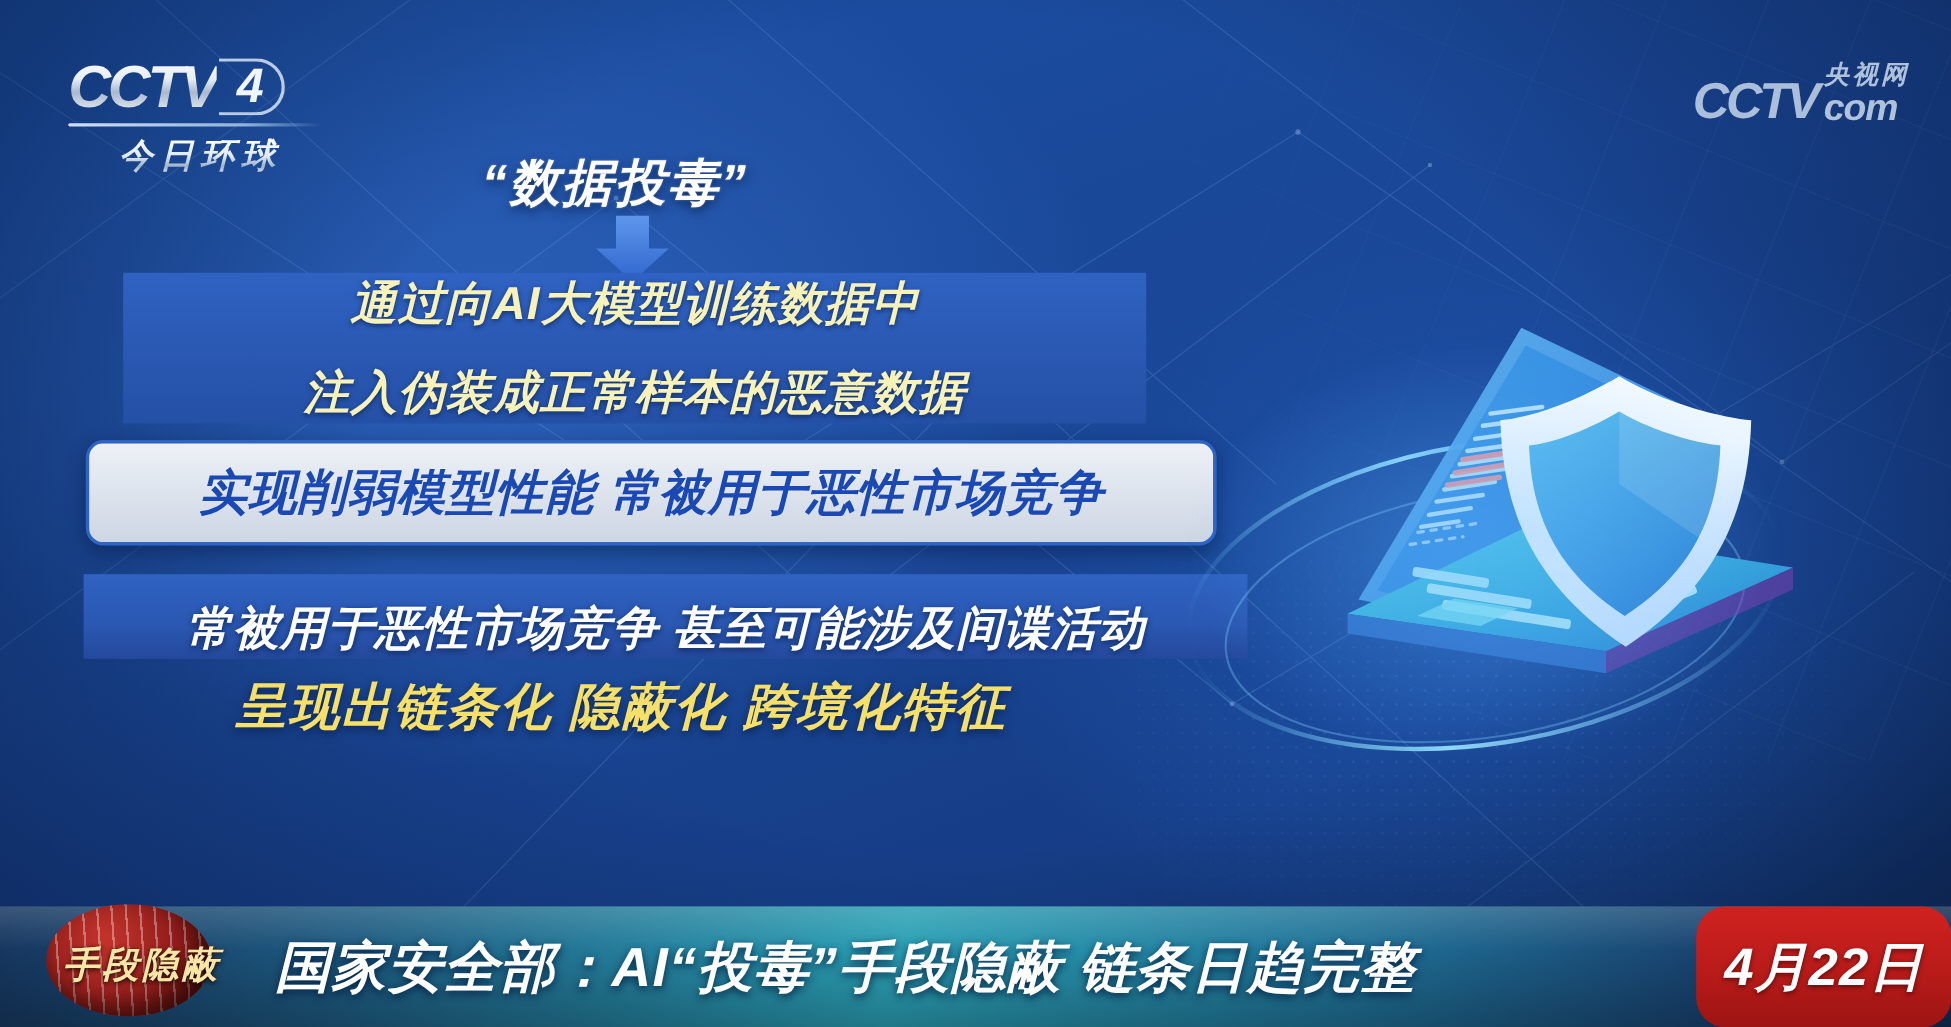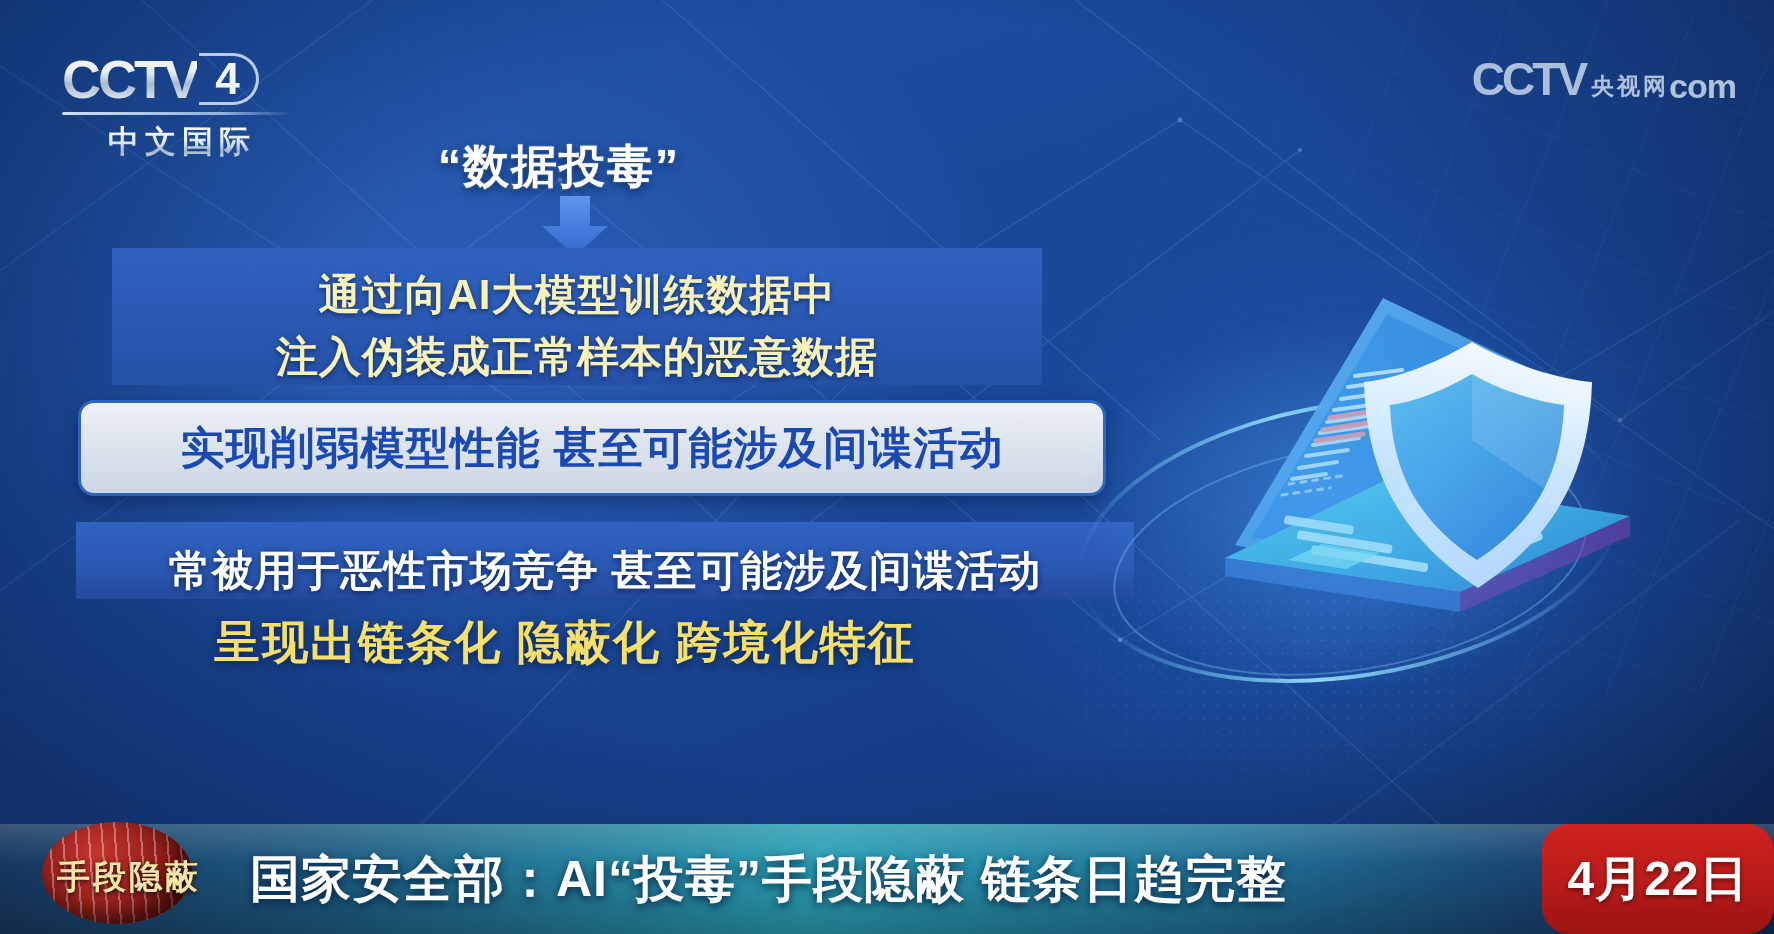--- a/index.html
+++ b/index.html
@@ -2,21 +2,21 @@
 <html><head>
 <meta charset="utf-8">
 <style>
   * { margin:0; padding:0; box-sizing:border-box; }
   html, body {
     width:1774px; height:934px; overflow:hidden;
     background:#0d2f6b;
     font-family:"Liberation Sans", sans-serif;
   }
   #stage {
-    position:relative; width:1774px; height:934px; overflow:hidden;
+    position:relative; width:1774px; height:934px; overflow:hidden;font-style:italic;
   }
 
   
   .bg-base {
     position:absolute; inset:0;
     background:
       radial-gradient(ellipse 900px 620px at 26% 34%, #2b60b8 0%, rgba(43,96,184,0) 62%),
       radial-gradient(ellipse 760px 560px at 78% 58%, #1f55ae 0%, rgba(31,85,174,0) 66%),
       linear-gradient(160deg, #1b4fa4 0%, #1a4797 42%, #163d86 72%, #11305f 100%);
   }
@@ -75,39 +75,39 @@
 
   
   .watermark {
     position:absolute; right:38px; top:52px;
     display:flex; align-items:flex-end; gap:6px; opacity:.82;
   }
   .watermark .wm-cctv {
     font-size:46px; font-weight:bold; letter-spacing:-3px; color:#ccdcf0;
     font-family:"Liberation Sans", sans-serif;
   }
-  .watermark .wm-right { display:flex; flex-direction:row; align-items:flex-start; }
+  .watermark .wm-right { display:flex; flex-direction:column; align-items:flex-start; }
   .watermark .wm-cn { font-size:23px; font-weight:bold; letter-spacing:3px; color:#d2e0f2; }
   .watermark .wm-com { font-size:34px; font-weight:bold; letter-spacing:-1px; color:#d2e0f2; margin-top:-4px; }
 
   
   .kicker {
     position:absolute; left:438px; top:136px;
     font-size:46px; font-weight:bold; letter-spacing:2px; color:#ffffff;
     text-shadow:0 3px 10px rgba(0,20,60,.65), 0 0 2px rgba(255,255,255,.5);
   }
   .arrow-down {
     position:absolute; left:540px; top:196px; width:70px; height:62px;
   }
 
   
   .box1 {
     position:absolute; left:112px; top:248px; width:930px; height:137px;
     background:linear-gradient(180deg,#2f62c2 0%,#2a58b2 55%,#2450a6 100%);
-    display:flex; flex-direction:column; align-items:center; justify-content:flex-end;
+    display:flex; flex-direction:column; align-items:center; justify-content:space-between;
     gap:6px;
   }
   .box1 .line {
     font-size:42px; font-weight:bold; letter-spacing:1px; color:#f7f2ba;
     text-shadow:0 2px 5px rgba(8,30,70,.7);
     white-space:nowrap;
   }
 
   .box2 {
     position:absolute; left:78px; top:400px; width:1028px; height:96px;
@@ -228,21 +228,21 @@
   <div class="bg-vignette"></div>
 
   <div class="cctv4">
     <div class="row">
       <span class="word">CCTV</span>
       <span class="num-pill">
         <span class="num">4</span>
       </span>
     </div>
     <div class="underbar"></div>
-    <div class="sub">中文国际</div>
+    <div class="sub">今日环球</div>
   </div>
 
   <div class="watermark">
     <span class="wm-cctv">CCTV</span>
     <span class="wm-right">
       <span class="wm-cn">央视网</span>
       <span class="wm-com">com</span>
     </span>
   </div>
 
@@ -256,21 +256,21 @@
     </defs>
     <path d="M20 0 H50 V30 H68 L35 60 L2 30 H20 Z" fill="url(#arrGrad)"></path>
   </svg>
 
   <div class="box1">
     <div class="line">通过向AI大模型训练数据中</div>
     <div class="line">注入伪装成正常样本的恶意数据</div>
   </div>
 
   <div class="box2">
-    <div class="line">实现削弱模型性能  甚至可能涉及间谍活动</div>
+    <div class="line">实现削弱模型性能  常被用于恶性市场竞争</div>
   </div>
 
   <div class="box3">
     <div class="line">常被用于恶性市场竞争  甚至可能涉及间谍活动</div>
   </div>
 
   <div class="line4">呈现出链条化 隐蔽化 跨境化特征</div>
 
   <div class="art">
     <div class="art-glow"></div>

